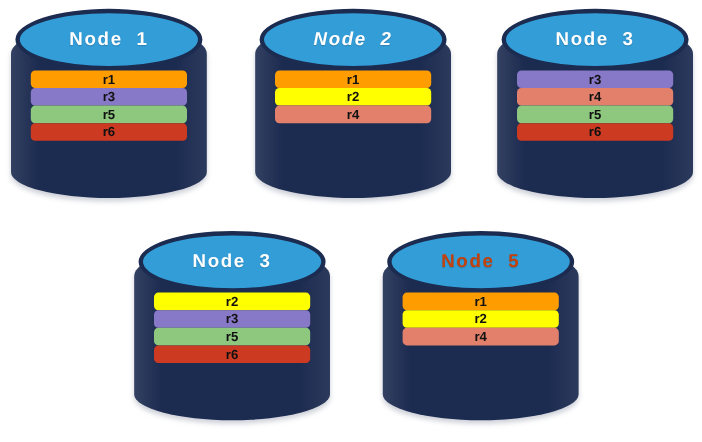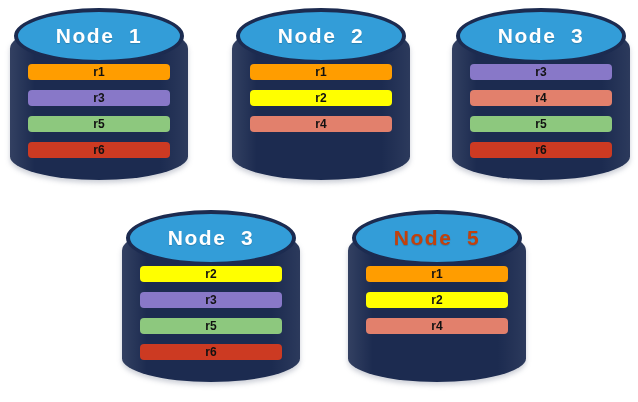--- a/index.html
+++ b/index.html
@@ -70,36 +70,35 @@
   .node-label {
     position: absolute;
     left: 4px;
     top: 0px;
     width: 170px;
     height: 56px;
     display: flex;
     align-items: center;
     justify-content: center;
     color: #ffffff;
-    font-size: 21px;
+    font-size: 17px;
     font-weight: bold;
     letter-spacing: 1.5px;
     white-space: pre;
     text-shadow: 0 1px 1px rgba(0,0,0,0.18);
   }
 
   
   .records {
     position: absolute;
     left: 18px;
     top: 56px;
     width: 142px;
     display: flex;
     flex-direction: column;
-    gap: 10px;
   }
 
   .record-bar {
     height: 16px;
     border-radius: 4px;
     display: flex;
     align-items: center;
     justify-content: center;
     font-size: 12px;
     font-weight: bold;
@@ -129,21 +128,21 @@
         <div class="record-bar" style="background: rgb(136, 120, 200); color: rgb(17, 17, 17);">r3</div>
         <div class="record-bar" style="background: rgb(141, 200, 126); color: rgb(17, 17, 17);">r5</div>
         <div class="record-bar" style="background: rgb(204, 58, 34); color: rgb(17, 17, 17);">r6</div>
       </div>
   </div>
 
   <div class="node" id="node-2">
     <div class="cyl-body" style="background: rgb(28, 43, 80);"></div>
     <div class="cyl-shade"></div>
     <div class="cyl-top" style="background: rgb(51, 157, 216); border-color: rgb(28, 43, 80);"></div>
-    <div class="node-label" style="color: rgb(255, 255, 255);">Node  2</div>
+    <div class="node-label" style="color: rgb(255, 255, 255); font-style: italic;">Node  2</div>
     <div class="records">
         <div class="record-bar" style="background: rgb(255, 157, 0); color: rgb(17, 17, 17);">r1</div>
         <div class="record-bar" style="background: rgb(255, 255, 0); color: rgb(17, 17, 17);">r2</div>
         <div class="record-bar" style="background: rgb(226, 128, 108); color: rgb(17, 17, 17);">r4</div>
       </div>
   </div>
 
   <div class="node" id="node-3">
     <div class="cyl-body" style="background: rgb(28, 43, 80);"></div>
     <div class="cyl-shade"></div>

